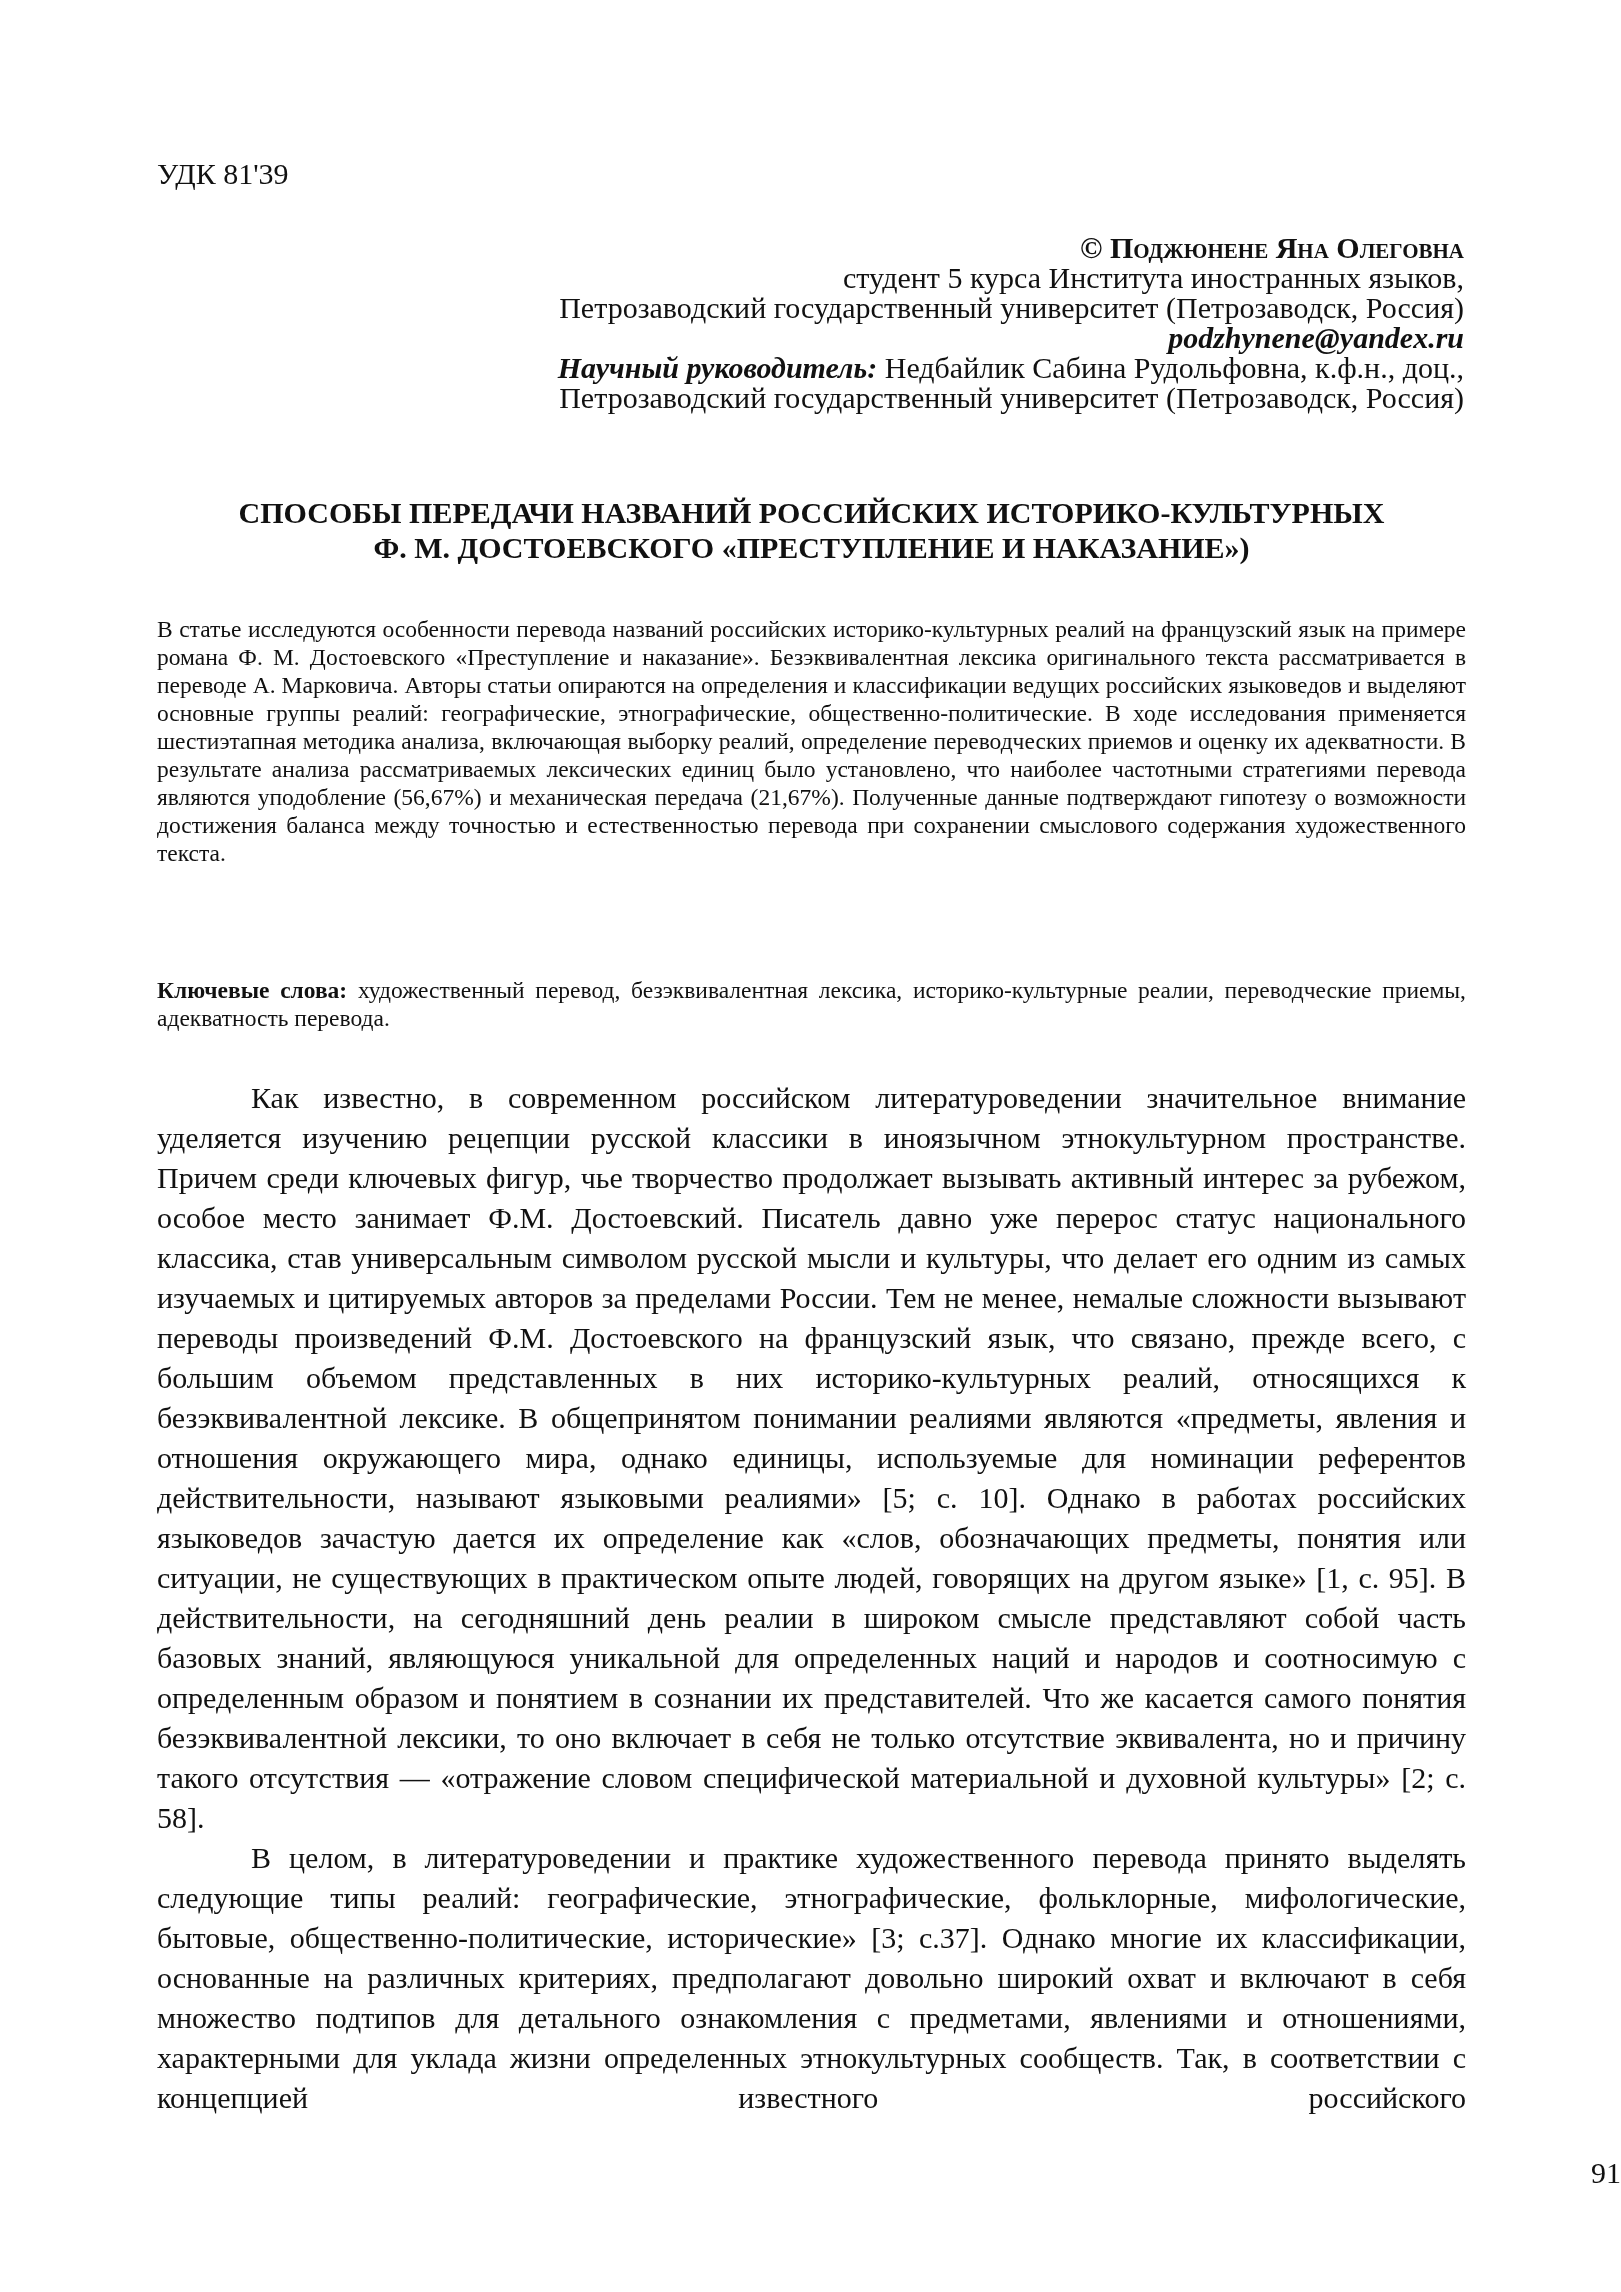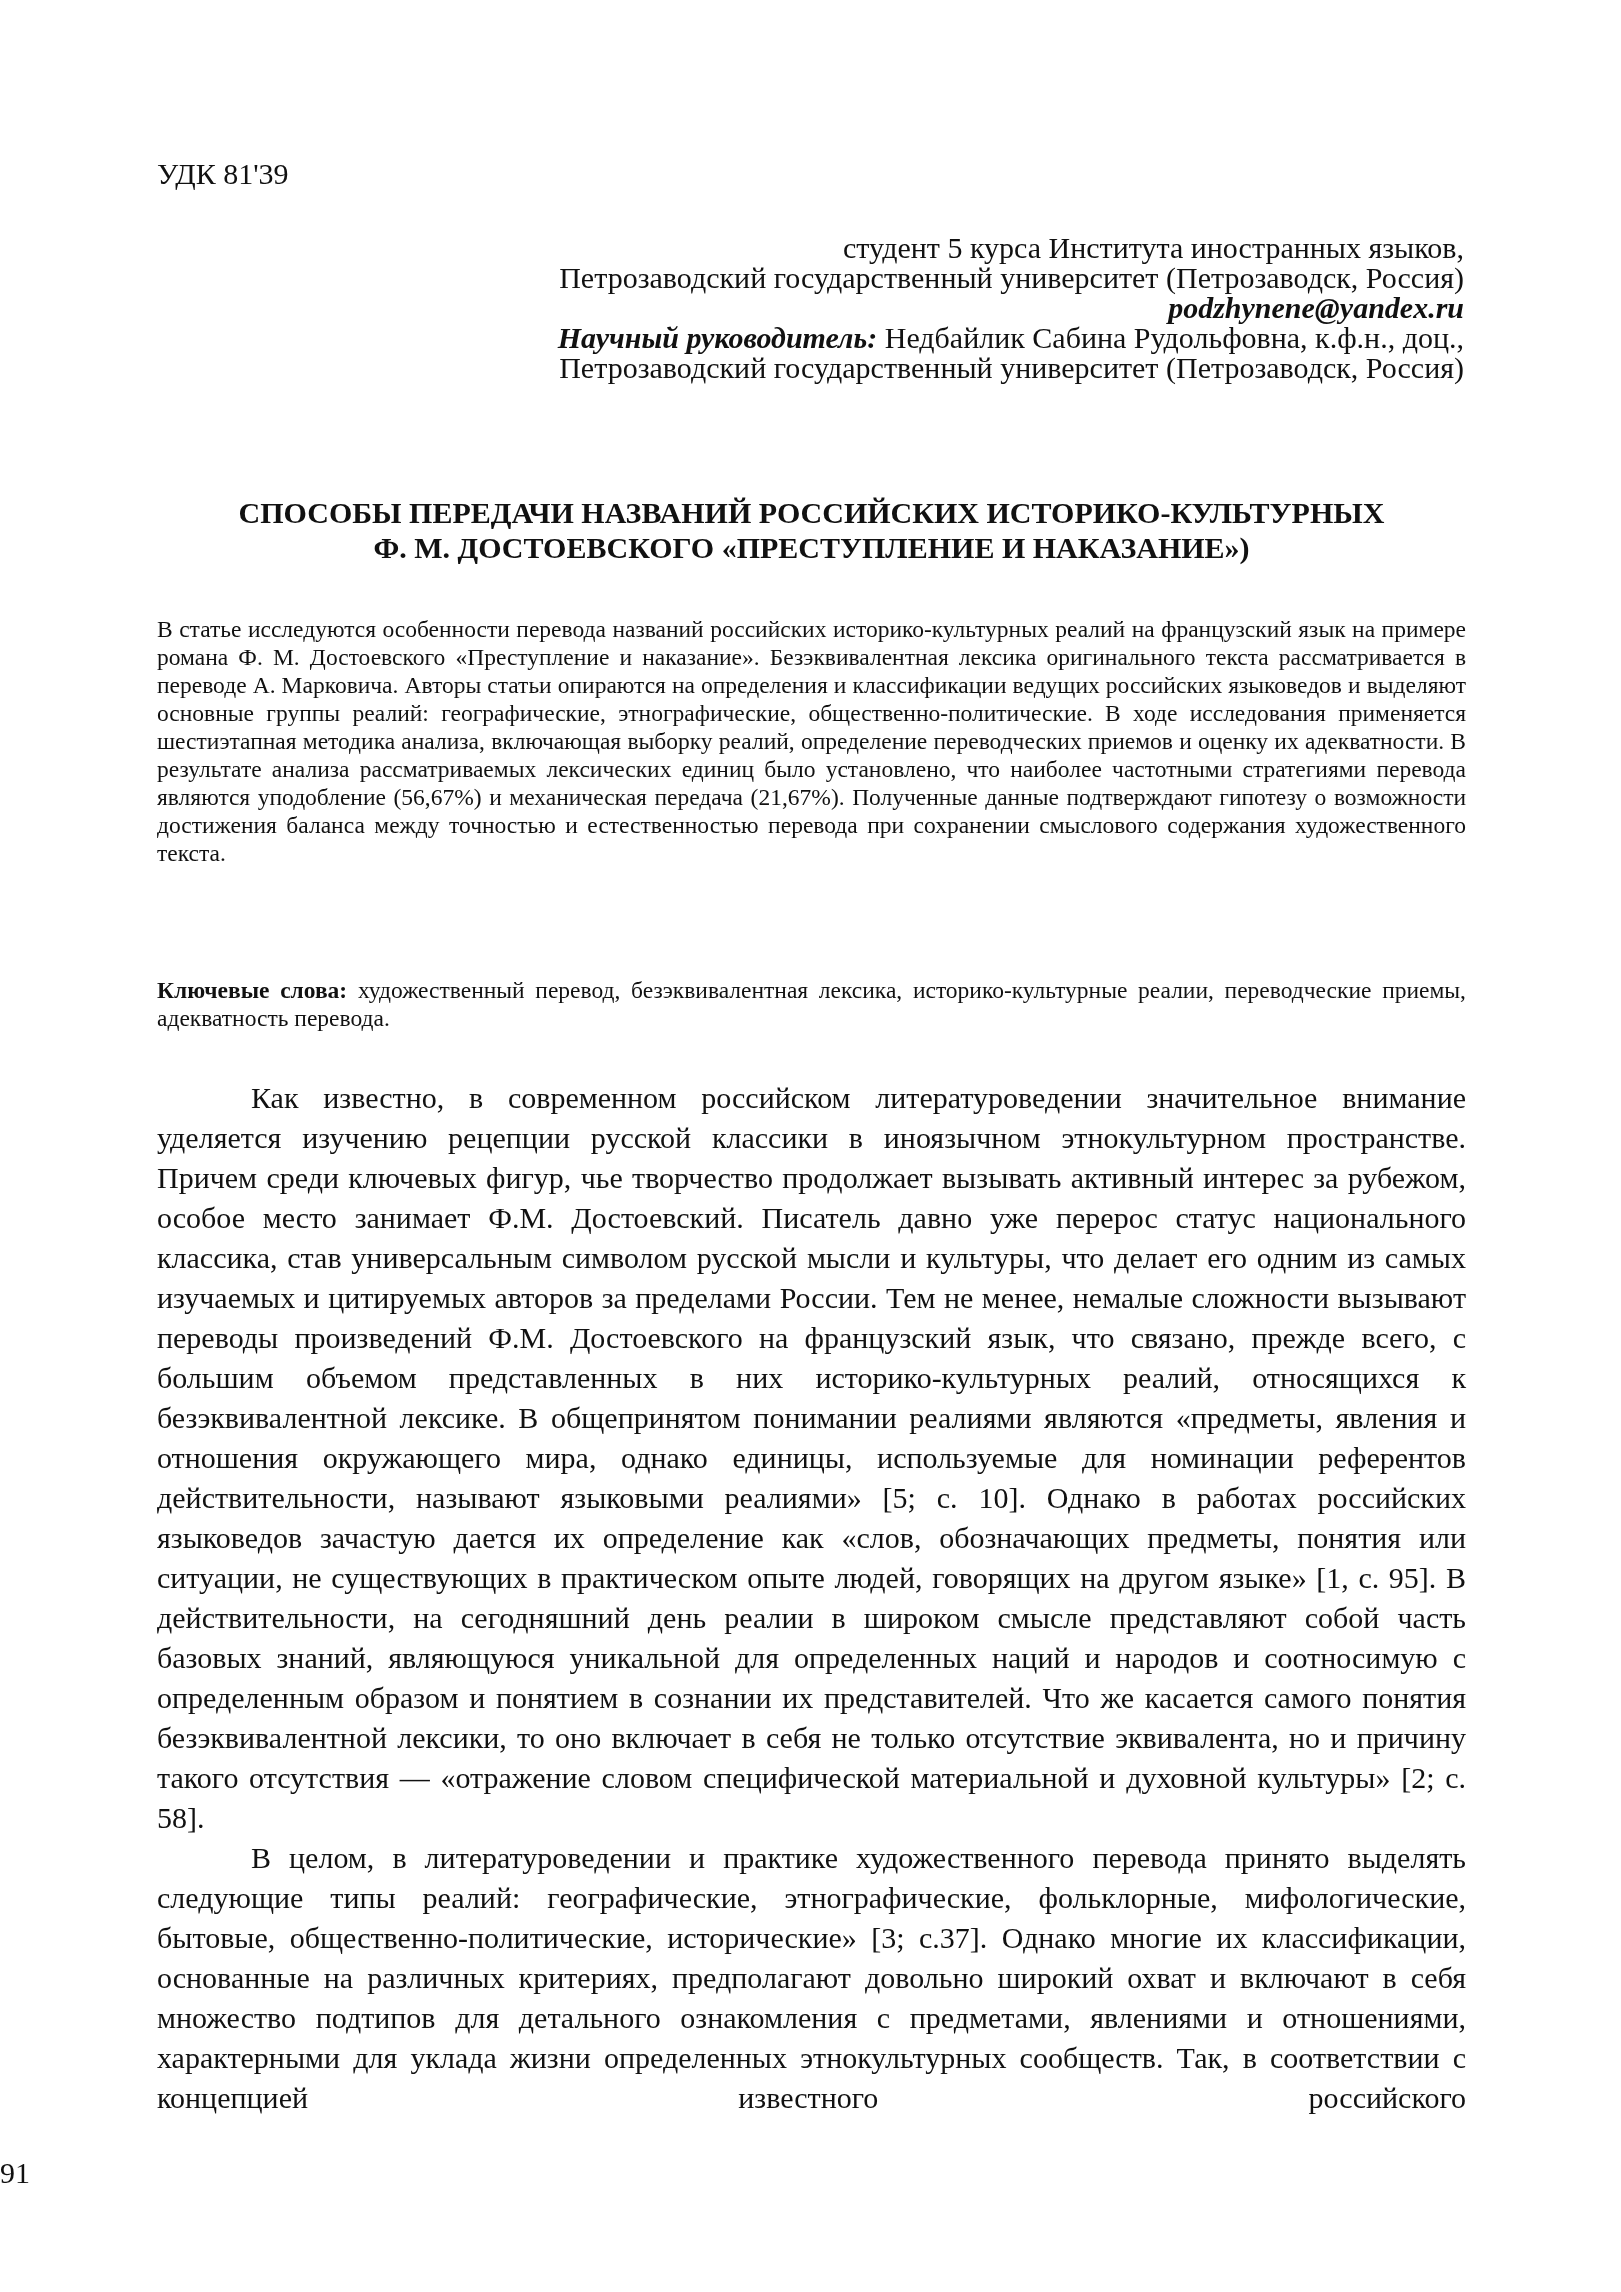--- a/index.html
+++ b/index.html
@@ -17,28 +17,29 @@
            font-weight: bold; font-size: 30px; line-height: 35px; }
   #title div { white-space: nowrap; }
   #abstract { left: 157px; width: 1309px; top: 615px; font-size: 23.5px;
               line-height: 28px; text-align: justify; text-align-last: left; }
   #keywords { left: 157px; width: 1309px; top: 976px; font-size: 23.5px;
               line-height: 28px; text-align: justify; }
   #keywords .kw-label { font-weight: bold; }
   #body-text { left: 157px; width: 1309px; top: 1078px; font-size: 30px;
                line-height: 40px; text-align: justify; }
   #body-text p { margin: 0; text-indent: 94px; }
-  #page-number { left: 0; width: 1621px; top: 2156px; text-align: left; font-size: 30px; }
+  #page-number { left: 0; width: 1621px; top: 2156px; text-align: right; font-size: 30px; }
 </style>
 </head>
 <body>
 
 <div id="udk" class="abs">УДК 81'39</div>
 
 <div id="author-block" class="abs">
+  <div class="author-name">© Поджюнене Яна Олеговна</div>
   <div>студент 5 курса Института иностранных языков,</div>
   <div>Петрозаводский государственный университет (Петрозаводск, Россия)</div>
   <div class="email">podzhynene@yandex.ru</div>
   <div><span class="advisor-label">Научный руководитель:</span><span> Недбайлик Сабина Рудольфовна, к.ф.н., доц.,</span></div>
   <div>Петрозаводский государственный университет (Петрозаводск, Россия)</div>
 </div>
 
 <div id="title" class="abs">
   <div>СПОСОБЫ ПЕРЕДАЧИ НАЗВАНИЙ РОССИЙСКИХ ИСТОРИКО-КУЛЬТУРНЫХ</div>
   <div>Ф. М. ДОСТОЕВСКОГО «ПРЕСТУПЛЕНИЕ И НАКАЗАНИЕ»)</div>

